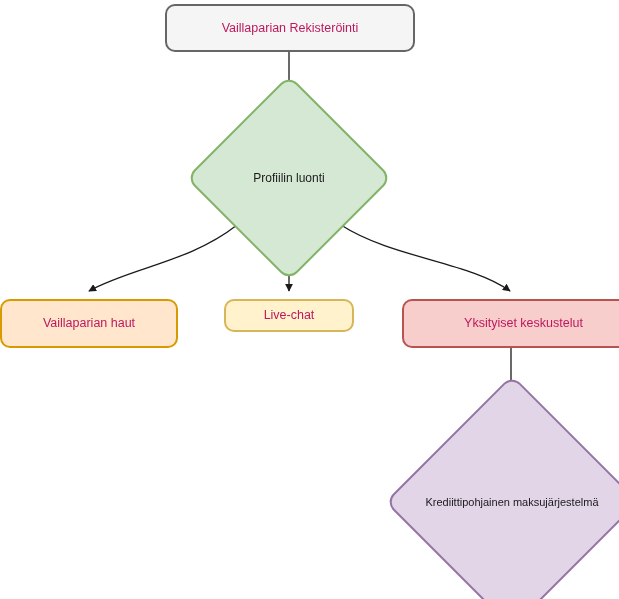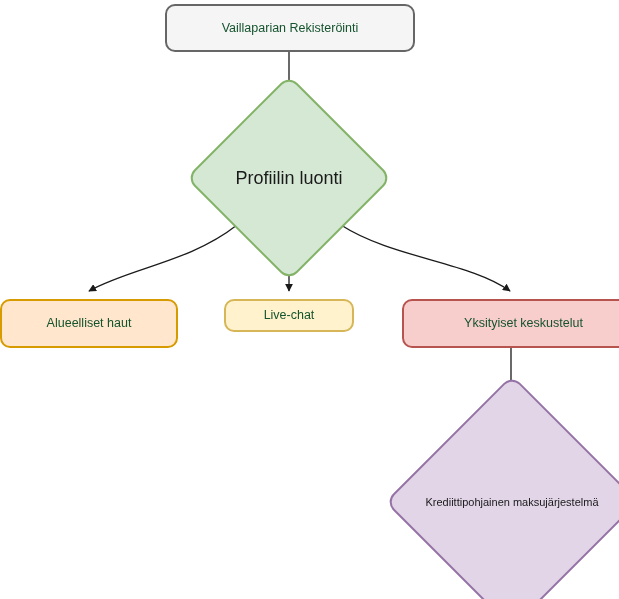--- a/index.html
+++ b/index.html
@@ -34,21 +34,21 @@
   .rect-node {
     border-radius: 10px;
     border-style: solid;
     border-width: 2px;
     display: flex;
     align-items: center;
     justify-content: center;
   }
   .rect-node .node-label {
     font-size: 12.5px;
-    color: #14532d;
+    color: #be185d;
     line-height: 1.15;
     text-align: center;
     white-space: nowrap;
   }
   
   .diamond-node {
     display: block;
   }
   .diamond-shape {
     position: absolute;
@@ -60,21 +60,21 @@
     border-style: solid;
     border-width: 2px;
     border-radius: 12px;
     transform: rotate(45deg);
   }
   .diamond-node .node-label {
     position: absolute;
     left: 50%;
     top: 50%;
     transform: translate(-50%, -50%);
-    font-size: 18px;
+    font-size: 12px;
     color: #1a1a1a;
     text-align: center;
     white-space: nowrap;
   }
 
   
   #node-registration {
     left: 165px;
     top: 4px;
     width: 250px;
@@ -140,21 +140,21 @@
   <div class="node rect-node" id="node-registration" style="background:#f5f5f5; border-color:#666666;">
     <span class="node-label">Vaillaparian Rekisteröinti</span>
   </div>
 
   <div class="node diamond-node" id="node-profile">
     <div class="diamond-shape" style="background:#d5e8d4; border-color:#82b366;"></div>
     <span class="node-label">Profiilin luonti</span>
   </div>
 
   <div class="node rect-node" id="node-regional" style="background:#ffe6cc; border-color:#d79b00;">
-    <span class="node-label">Alueelliset haut</span>
+    <span class="node-label">Vaillaparian haut</span>
   </div>
 
   <div class="node rect-node" id="node-livechat" style="background:#fff2cc; border-color:#d6b656;">
     <span class="node-label">Live-chat</span>
   </div>
 
   <div class="node rect-node" id="node-private" style="background:#f8cecc; border-color:#b85450;">
     <span class="node-label">Yksityiset keskustelut</span>
   </div>
 

